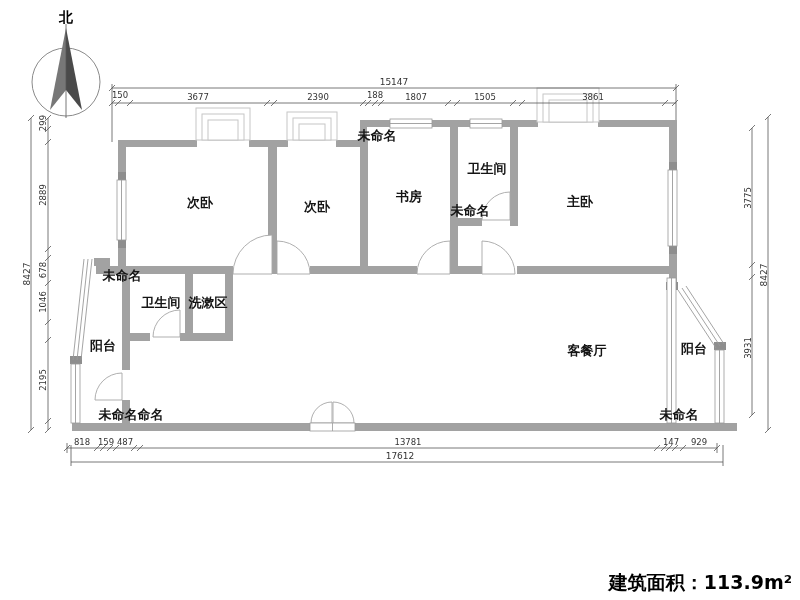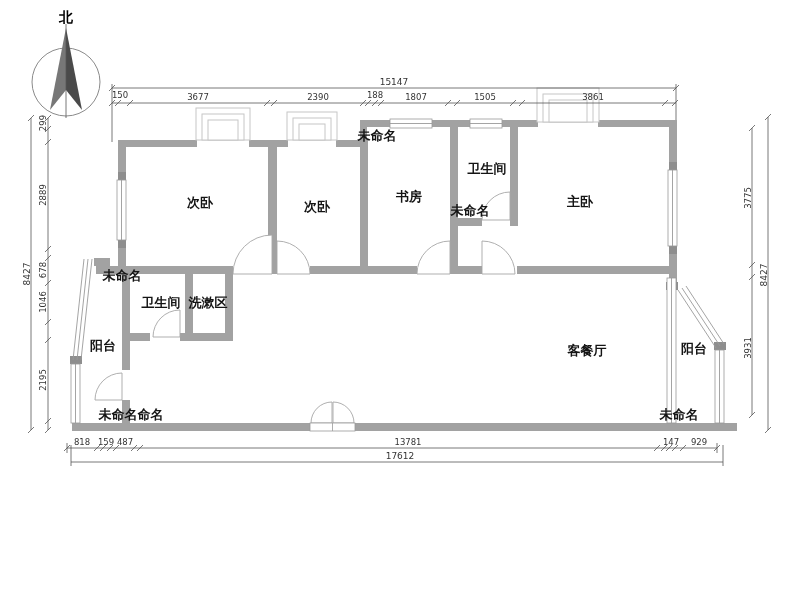--- a/index.html
+++ b/index.html
@@ -197,13 +197,16 @@
     <text class="room" x="103" y="350" text-anchor="middle">阳台</text>
     <text class="room" x="694" y="353" text-anchor="middle">阳台</text>
     <text class="room" x="377" y="140" text-anchor="middle">未命名</text>
     <text class="room" x="470" y="215" text-anchor="middle">未命名</text>
     <text class="room" x="122" y="280" text-anchor="middle">未命名</text>
     <text class="room" x="131" y="419" text-anchor="middle">未命名命名</text>
     <text class="room" x="679" y="419" text-anchor="middle">未命名</text>
   </g>
 </svg>
 
+  <div id="area-title">
+    <span>建筑面积：113.9m²</span>
+  </div>
 </div>
 
 </body></html>

